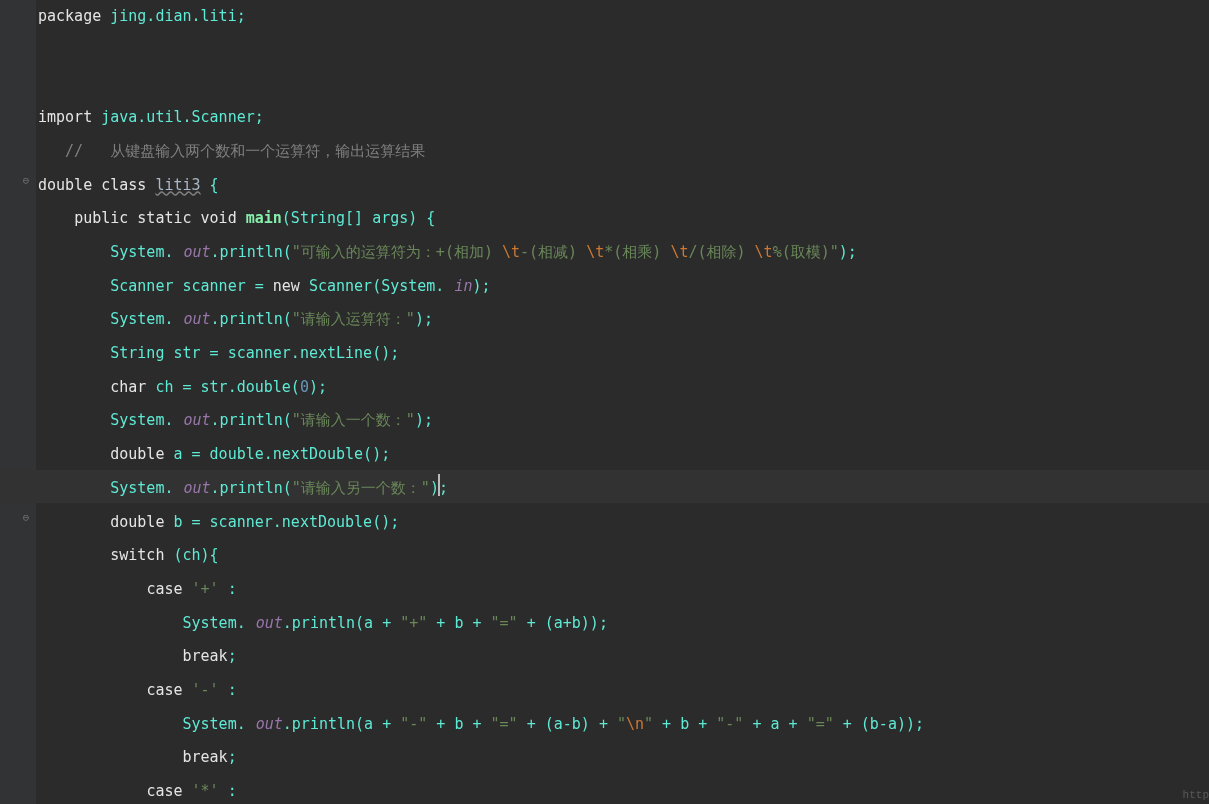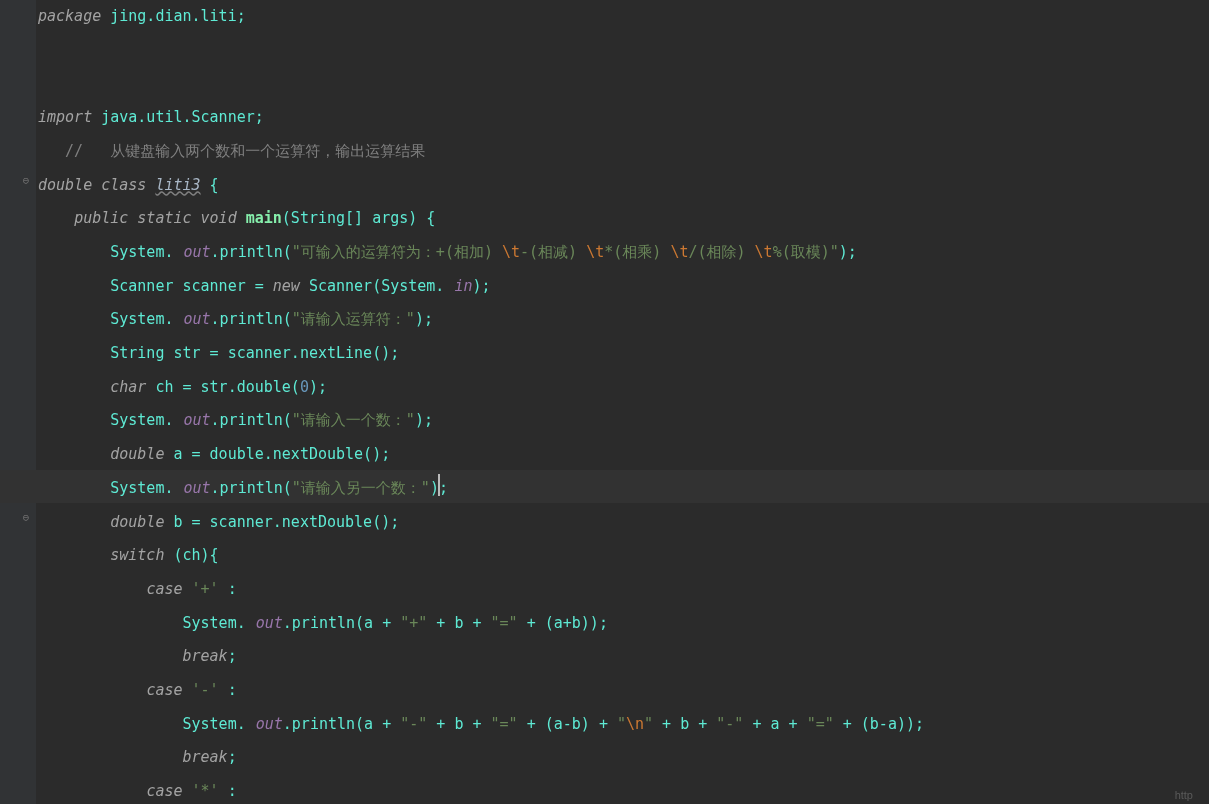--- a/index.html
+++ b/index.html
@@ -29,50 +29,50 @@
     font-size: 11px;
     line-height: 12px;
     text-align: center;
   }
   .code {
     position: absolute;
     left: 38px;
     top: 0;
     white-space: pre;
   }
-  .kw { color: #a3a3a3; font-style: italic; }
+  .kw { color: #e5e5e5; }
   .str { color: #6a8759; }
   .esc { color: #cc7832; }
   .cmt { color: #808080; margin-left: 27px; }
   .fld { color: #9876aa; font-style: italic; margin-left: 10px; }
   .fn  { color: #86efac; font-weight: bold; }
-  .wavy { text-decoration: underline wavy #808080; font-style: italic; }
+  .wavy { text-decoration: underline wavy #808080; }
   .num { color: #6897bb; }
   .punc { color: #5eead4; }
   .hl-line {
     position: absolute;
     left: 0;
     width: 100%;
     height: 33.7px;
     background: #323232;
   }
   .caret {
     position: absolute;
     width: 2px;
     height: 22px;
     background: #bbbbbb;
   }
   .corner {
     position: absolute;
-    right: 16px;
+    right: 0;
     bottom: 2px;
     color: #5a5a5a;
     font-size: 11px;
     line-height: 14px;
-    font-family: Liberation Sans, sans-serif;
+    font-family: Liberation Mono, monospace;
     margin-top: 28px;
   }
 </style>
 </head>
 <body>
 
 <div class="gutter">
   <div class="gutter-icon" style="top:175px">⊖</div>
   <div class="gutter-icon" style="top:512px">⊖</div>
 </div>

